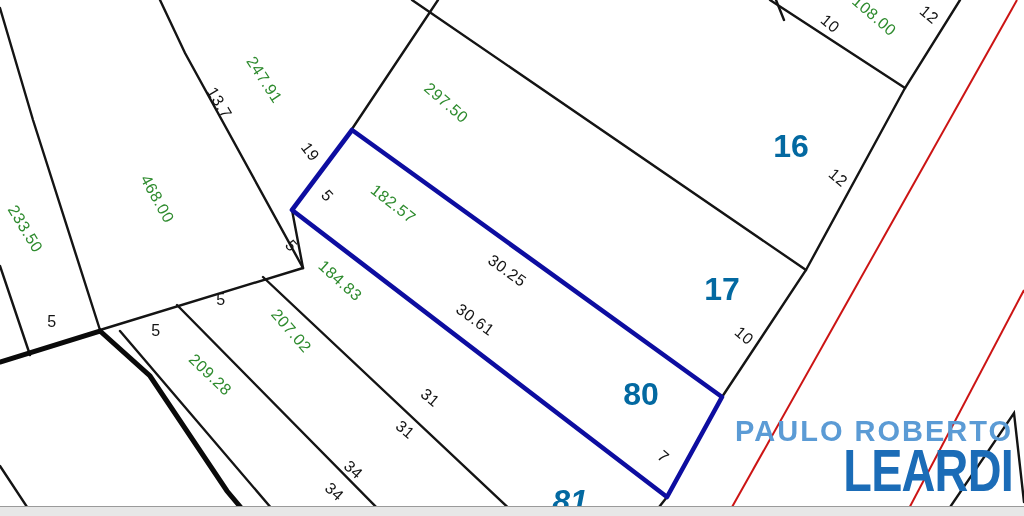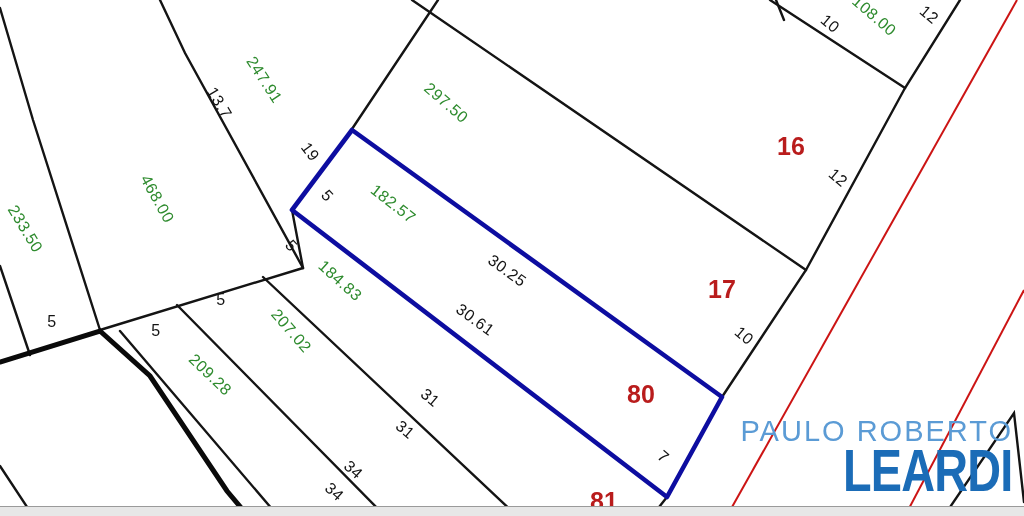--- a/index.html
+++ b/index.html
@@ -3,23 +3,23 @@
 <meta charset="utf-8">
 <style>
   html,body{margin:0;padding:0;background:#ffffff;}
   #stage{position:relative;width:1024px;height:516px;overflow:hidden;background:#ffffff;
          font-family:"Liberation Sans",sans-serif;}
   #plat-svg{position:absolute;left:0;top:0;}
   .map-label{position:absolute;white-space:nowrap;transform:translate(-50%,-50%);
              font-family:"Liberation Sans",sans-serif;line-height:1;}
   .lbl-area{color:#2e8b2e;font-size:16px;font-weight:500;letter-spacing:.5px;}
   .lbl-dim{color:#141414;font-size:16px;font-weight:500;letter-spacing:.5px;}
-  .lbl-lot{color:#b91c1c;font-size:25px;font-weight:800;letter-spacing:0px;}
+  .lbl-lot{color:#0369a1;font-size:32px;font-weight:800;letter-spacing:0px;}
   #logo{position:absolute;right:11px;top:417px;text-align:right;}
-  #logo-top{color:#5b9bd5;font-size:29px;font-weight:400;letter-spacing:2px;line-height:1;margin-left:42px;}
+  #logo-top{color:#5b9bd5;font-size:29px;font-weight:700;letter-spacing:2px;line-height:1;margin-left:42px;}
   #logo-main{color:#1b6cb7;font-size:60px;font-weight:800;letter-spacing:-1px;line-height:0.82;
              transform:scaleX(0.78);transform-origin:100% 50%;}
   #hbar{position:absolute;left:0;top:506px;width:1024px;height:10px;background:#e7e7e7;
         border-top:1.5px solid #9a9a9a;box-sizing:border-box;}
 </style>
 </head>
 <body>
 
 <div id="stage">
 
@@ -82,21 +82,21 @@
       <span class="map-label lbl-dim" style="left: 353px; top: 470px; transform: translate(-50%, -50%) rotate(42deg);">34</span>
       <span class="map-label lbl-dim" style="left: 334px; top: 492px; transform: translate(-50%, -50%) rotate(42deg);">34</span>
       <span class="map-label lbl-dim" style="left: 830px; top: 24px; transform: translate(-50%, -50%) rotate(40deg);">10</span>
       <span class="map-label lbl-dim" style="left: 929px; top: 15px; transform: translate(-50%, -50%) rotate(40deg);">12</span>
       <span class="map-label lbl-dim" style="left: 838px; top: 178px; transform: translate(-50%, -50%) rotate(40deg);">12</span>
       <span class="map-label lbl-dim" style="left: 744px; top: 336px; transform: translate(-50%, -50%) rotate(40deg);">10</span>
       <span class="map-label lbl-dim" style="left: 663px; top: 457px; transform: translate(-50%, -50%) rotate(40deg);">7</span>
       <span class="map-label lbl-lot" style="left: 791px; top: 146px; transform: translate(-50%, -50%) rotate(0deg);">16</span>
       <span class="map-label lbl-lot" style="left: 698px; top: 289px; transform: translate(-50%, -50%) rotate(0deg); margin-left: 24px;">17</span>
       <span class="map-label lbl-lot" style="left: 641px; top: 394px; transform: translate(-50%, -50%) rotate(0deg);">80</span>
-      <span class="map-label lbl-lot" style="left: 604px; top: 501px; transform: translate(-50%, -50%) rotate(0deg);">81</span>
+      <span class="map-label lbl-lot" style="left: 570px; top: 501px; transform: translate(-50%, -50%) rotate(0deg); font-style: italic;">81</span>
     </div>
 
   <div id="logo">
     <div id="logo-top">PAULO ROBERTO</div>
     <div id="logo-main">LEARDI</div>
   </div>
 
   <div id="hbar"></div>
 </div>
 

